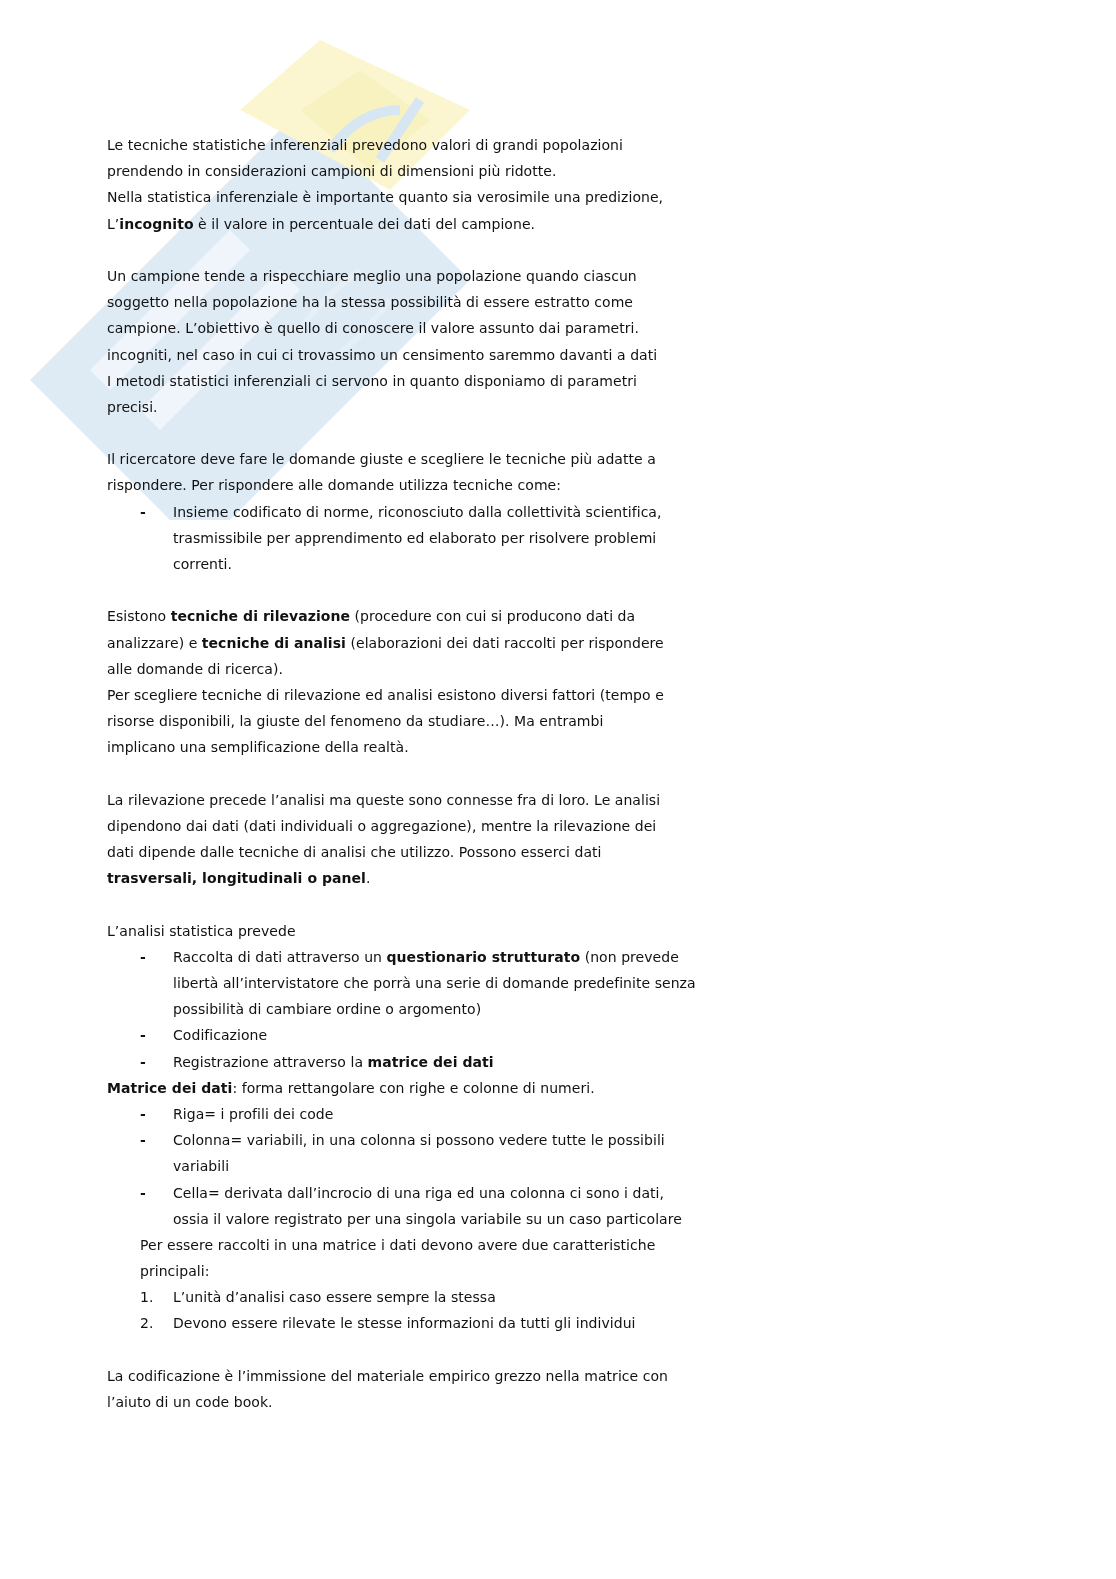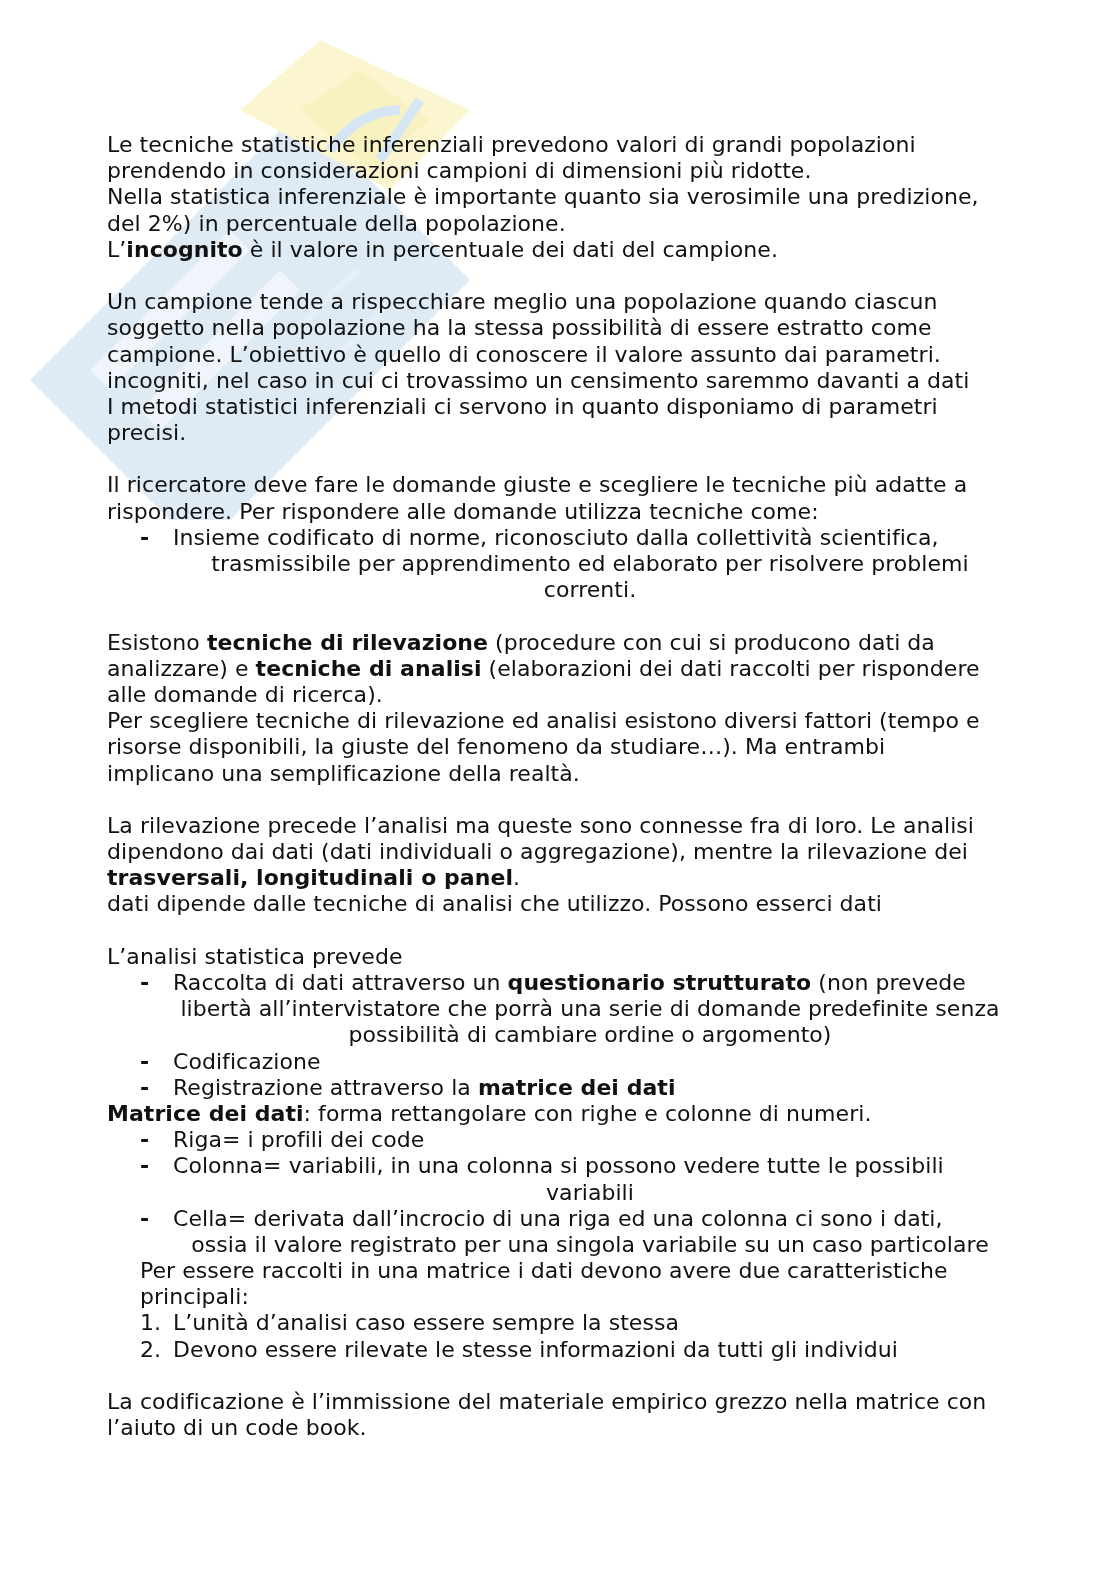--- a/index.html
+++ b/index.html
@@ -22,21 +22,21 @@
       width: 520px;
       height: 520px;
       pointer-events: none;
       z-index: 0;
     }
     .page {
       position: absolute;
       left: 107px;
       top: 132px;
       width: 900px;
-      font-size: 22px;
+      font-size: 14px;
       line-height: 26.2px;
       z-index: 1;
       letter-spacing: 0.05px;
     }
     .line {
       white-space: pre;
       height: 26.2px;
     }
     .blank {
       height: 26.2px;
@@ -50,21 +50,20 @@
     .bullet-line .dash {
       position: absolute;
       left: 33px;
       top: 0;
       font-weight: bold;
     }
     .cont-line {
       padding-left: 66px;
       white-space: pre;
       height: 26.2px;
-      text-align: center;
     }
     .indent-line {
       padding-left: 33px;
       white-space: pre;
       height: 26.2px;
     }
     .num-line {
       position: relative;
       padding-left: 66px;
       white-space: pre;
@@ -98,21 +97,20 @@
     <path d="M330,360 q30,-20 60,-60" stroke="#e2eef8" stroke-width="6" fill="none"></path>
   </g>
 </svg>
 
 <div class="page">
 
   <div>
     <div class="line">Le tecniche statistiche inferenziali prevedono valori di grandi popolazioni</div>
     <div class="line">prendendo in considerazioni campioni di dimensioni più ridotte.</div>
     <div class="line">Nella statistica inferenziale è importante quanto sia verosimile una predizione,</div>
-    <div class="line">del 2%) in percentuale della popolazione.</div>
     <div class="line"><span>L’</span><b>incognito</b><span> è il valore in percentuale dei dati del campione.</span></div>
   </div>
   <div class="blank"></div>
 
   <div>
     <div class="line">Un campione tende a rispecchiare meglio una popolazione quando ciascun</div>
     <div class="line">soggetto nella popolazione ha la stessa possibilità di essere estratto come</div>
     <div class="line">campione. L’obiettivo è quello di conoscere il valore assunto dai parametri.</div>
     <div class="line">incogniti, nel caso in cui ci trovassimo un censimento saremmo davanti a dati</div>
     <div class="line">I metodi statistici inferenziali ci servono in quanto disponiamo di parametri</div>
@@ -137,22 +135,22 @@
     <div class="line">alle domande di ricerca).</div>
     <div class="line">Per scegliere tecniche di rilevazione ed analisi esistono diversi fattori (tempo e</div>
     <div class="line">risorse disponibili, la giuste del fenomeno da studiare…). Ma entrambi</div>
     <div class="line">implicano una semplificazione della realtà.</div>
   </div>
   <div class="blank"></div>
 
   <div>
     <div class="line">La rilevazione precede l’analisi ma queste sono connesse fra di loro. Le analisi</div>
     <div class="line">dipendono dai dati (dati individuali o aggregazione), mentre la rilevazione dei</div>
+    <div class="line">dati dipende dalle tecniche di analisi che utilizzo. Possono esserci dati</div>
     <div class="line"><b>trasversali, longitudinali o panel</b><span>.</span></div>
-    <div class="line">dati dipende dalle tecniche di analisi che utilizzo. Possono esserci dati</div>
   </div>
   <div class="blank"></div>
 
   <div>
     <div class="line">L’analisi statistica prevede</div>
     <div>
       <div class="bullet-line"><span class="dash">-</span><span>Raccolta di dati attraverso un </span><b>questionario strutturato</b><span> (non prevede</span></div>
       <div class="cont-line">libertà all’intervistatore che porrà una serie di domande predefinite senza</div>
       <div class="cont-line">possibilità di cambiare ordine o argomento)</div>
       <div class="bullet-line"><span class="dash">-</span><span>Codificazione</span></div>

